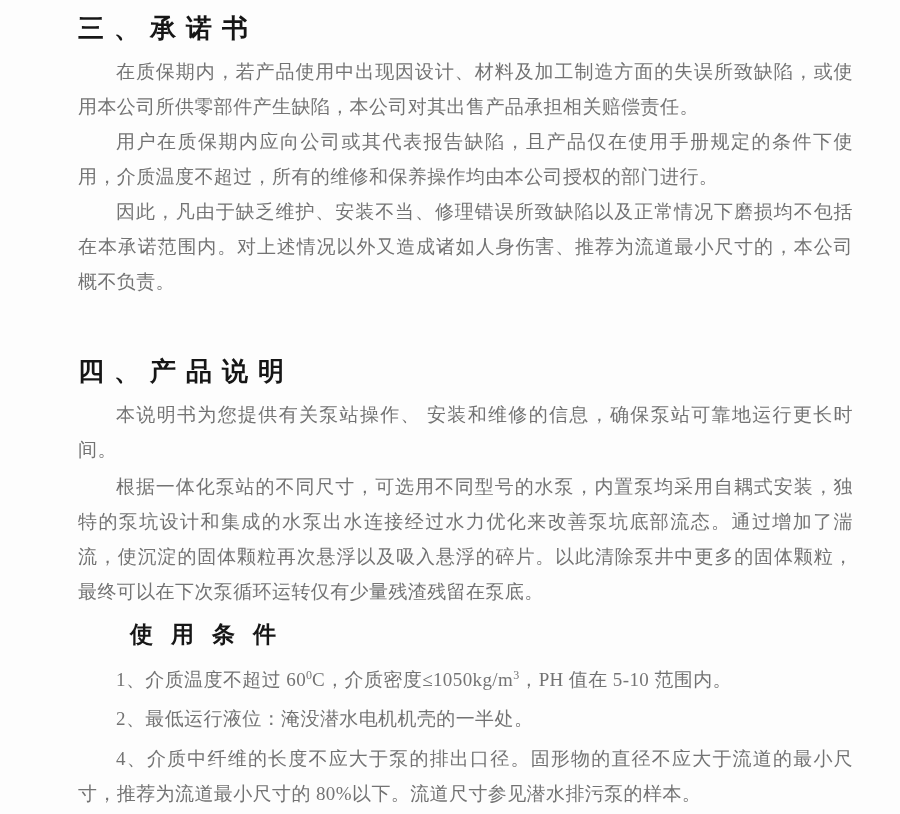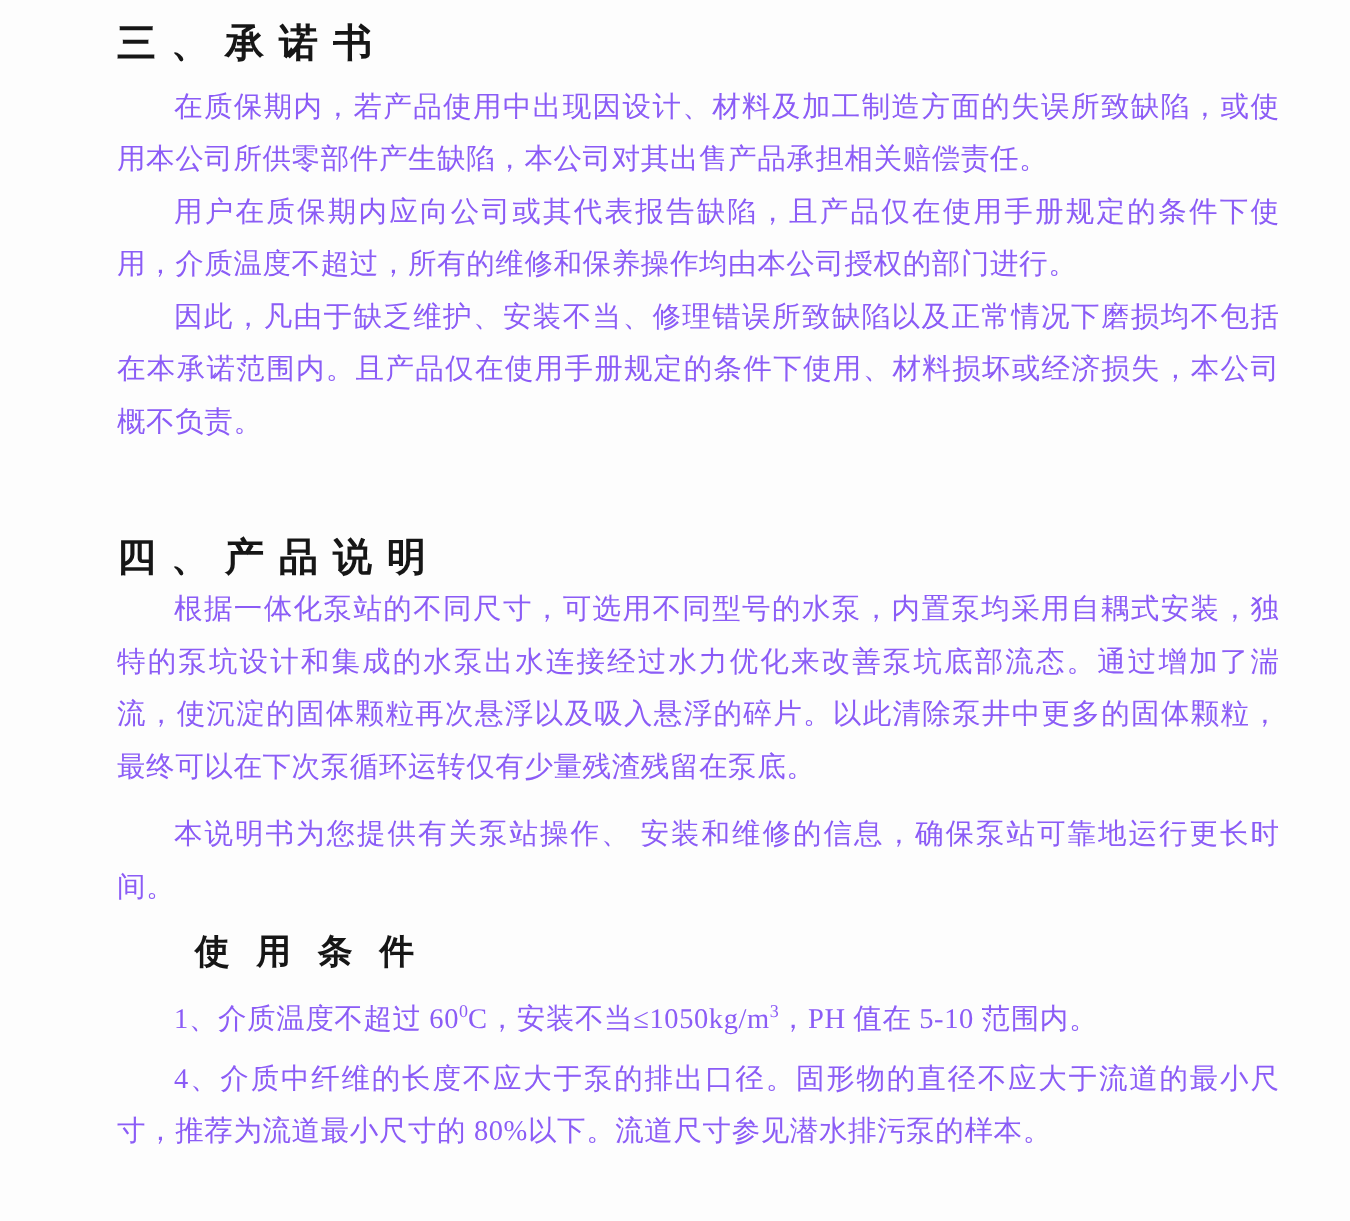--- a/index.html
+++ b/index.html
@@ -32,21 +32,21 @@
   h1.sec-heading.second {
     margin-top: 58px;
   }
   p.para {
     font-size: 19px;
     line-height: 35px;
     letter-spacing: 0.4px;
     text-align: justify;
     text-indent: 2em;
     margin: 0;
-    color: #8b5cf6;
+    color: #737373;
   }
   p.para.first-after-heading { margin-top: 10px; }
   p.para.p5 { margin-top: 2px; }
   h2.sub-heading {
     font-size: 23px;
     font-weight: bold;
     letter-spacing: 18px;
     line-height: 28px;
     margin: 12px 0 0 52px;
     color: #161616;
@@ -67,31 +67,32 @@
 <body>
 
 <div class="page">
 
   <h1 class="sec-heading">三、承诺书</h1>
 
   <p class="para first-after-heading">在质保期内，若产品使用中出现因设计、材料及加工制造方面的失误所致缺陷，或使用本公司所供零部件产生缺陷，本公司对其出售产品承担相关赔偿责任。</p>
 
   <p class="para">用户在质保期内应向公司或其代表报告缺陷，且产品仅在使用手册规定的条件下使用，介质温度不超过，所有的维修和保养操作均由本公司授权的部门进行。</p>
 
-  <p class="para">因此，凡由于缺乏维护、安装不当、修理错误所致缺陷以及正常情况下磨损均不包括在本承诺范围内。且产品仅在使用手册规定的条件下使用、材料损坏或经济损失，本公司概不负责。</p>
+  <p class="para">因此，凡由于缺乏维护、安装不当、修理错误所致缺陷以及正常情况下磨损均不包括在本承诺范围内。对上述情况以外又造成诸如人身伤害、推荐为流道最小尺寸的，本公司概不负责。</p>
 
   <h1 class="sec-heading second">四、产品说明</h1>
 
+  <p class="para first-after-heading">本说明书为您提供有关泵站操作、 安装和维修的信息，确保泵站可靠地运行更长时间。</p>
+
   <p class="para p5">根据一体化泵站的不同尺寸，可选用不同型号的水泵，内置泵均采用自耦式安装，独特的泵坑设计和集成的水泵出水连接经过水力优化来改善泵坑底部流态。通过增加了湍流，使沉淀的固体颗粒再次悬浮以及吸入悬浮的碎片。以此清除泵井中更多的固体颗粒，最终可以在下次泵循环运转仅有少量残渣残留在泵底。</p>
-
-  <p class="para first-after-heading">本说明书为您提供有关泵站操作、 安装和维修的信息，确保泵站可靠地运行更长时间。</p>
 
   <h2 class="sub-heading">使用条件</h2>
 
   <p class="para item i1">
-    <span>1、介质温度不超过 60</span><sup>0</sup><span>C，安装不当≤1050kg/m</span><sup>3</sup><span>，PH 值在 5-10 范围内。</span>
+    <span>1、介质温度不超过 60</span><sup>0</sup><span>C，介质密度≤1050kg/m</span><sup>3</sup><span>，PH 值在 5-10 范围内。</span>
   </p>
 
+  <p class="para item i2">2、最低运行液位：淹没潜水电机机壳的一半处。</p>
 
 
   <p class="para item i4">4、介质中纤维的长度不应大于泵的排出口径。固形物的直径不应大于流道的最小尺寸，推荐为流道最小尺寸的 80%以下。流道尺寸参见潜水排污泵的样本。</p>
 
 </div>
 
 </body></html>

